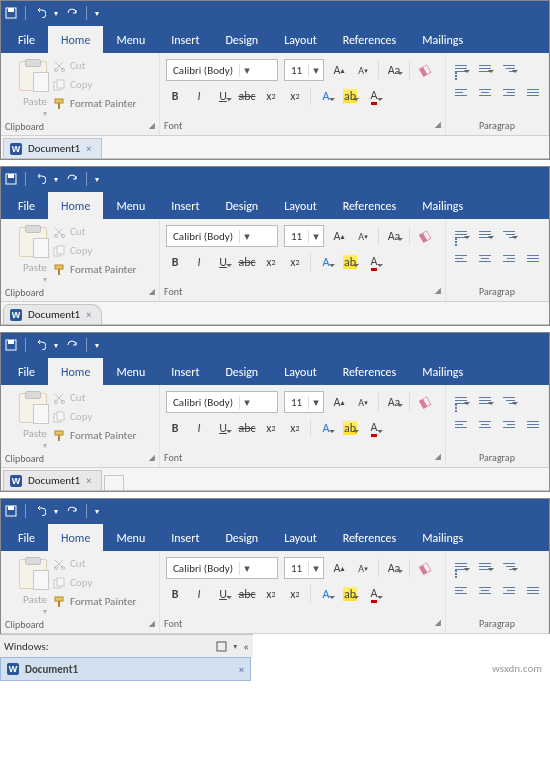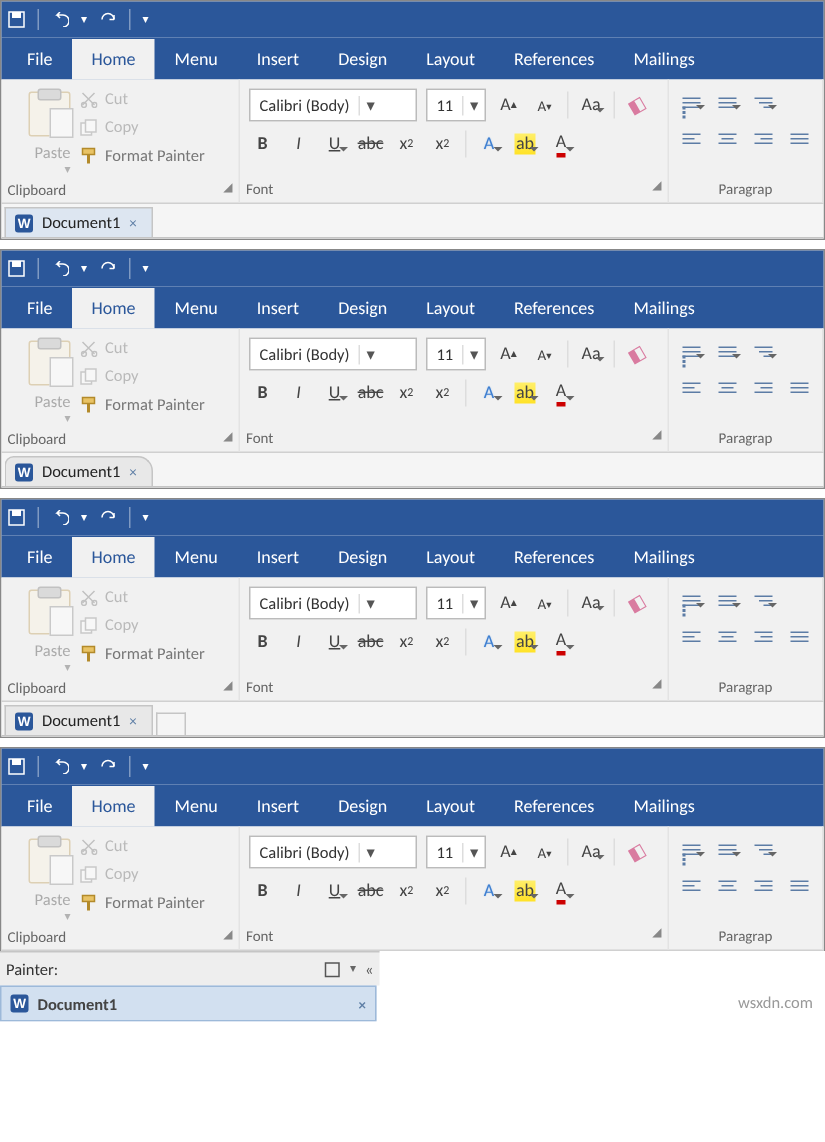--- a/index.html
+++ b/index.html
@@ -822,21 +822,21 @@
               </div>
    </div>
           </div>
    <div class="grp-label">
             <span>Paragrap</span>
           </div>
   </div>
  </div>
 </div>
 <div class="strip2">
- <span>Painter:</span>
+ <span>Windows:</span>
  <span style="display:flex;gap:6px;align-items:center">
   <svg width="11" height="11">
           <rect x="1" y="1" width="9" height="9" fill="none" stroke="#555"></rect>
         </svg>
   <span class="caretg">▾</span>
   <span style="font-size:11px;color:#555">«</span>
  </span>
 </div>
 <div class="striprow">
  <span class="wicon">W</span>

